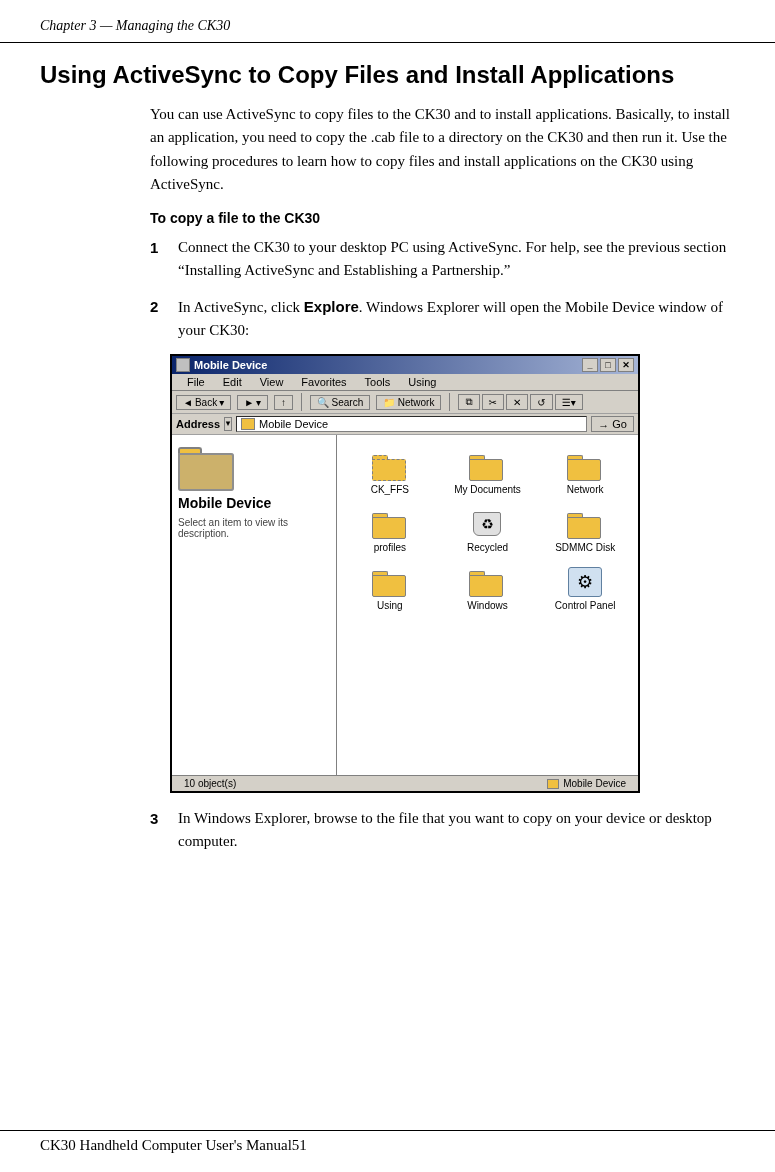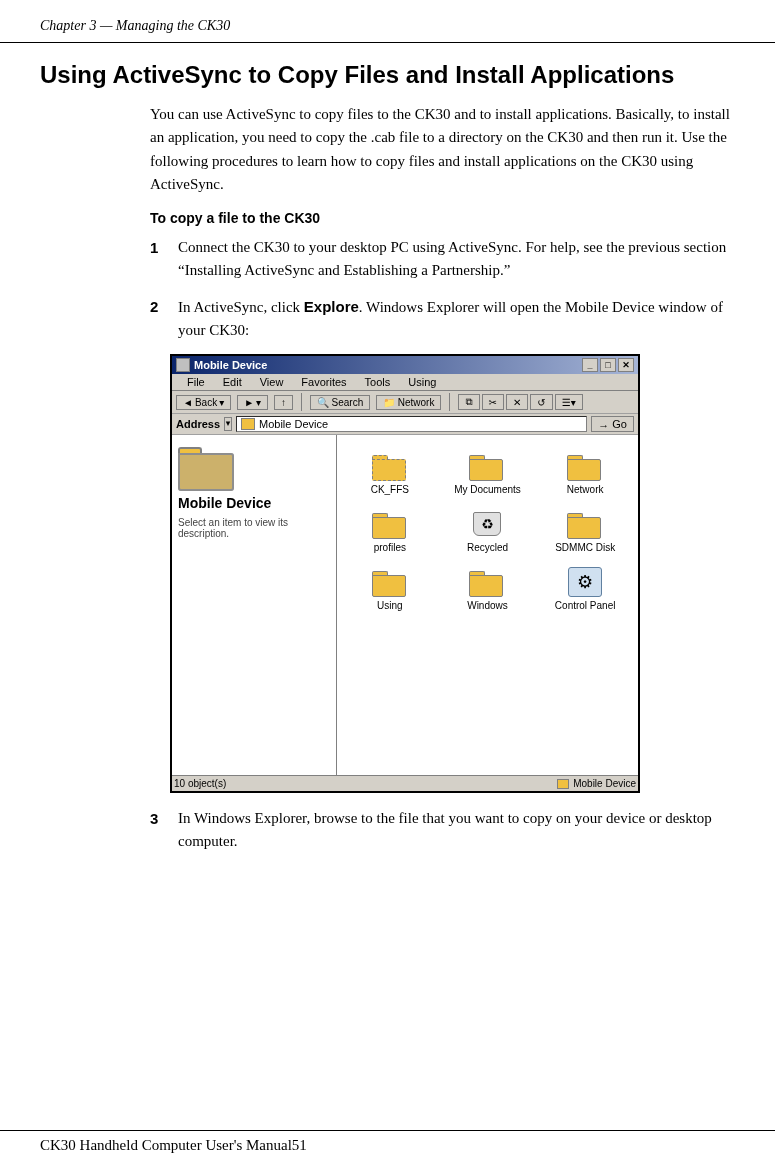--- a/index.html
+++ b/index.html
@@ -381,21 +381,21 @@
       display: flex;
       align-items: center;
       justify-content: center;
       font-size: 18px;
     }
 
     
     .explorer-statusbar {
       background: #d4d0c8;
       border-top: 1px solid #808080;
-      padding: 2px 2px;
+      padding: 2px 12px;
       font-size: 10px;
       display: flex;
       align-items: center;
       justify-content: space-between;
     }
     .status-right {
       display: flex;
       align-items: center;
       gap: 4px;
     }

